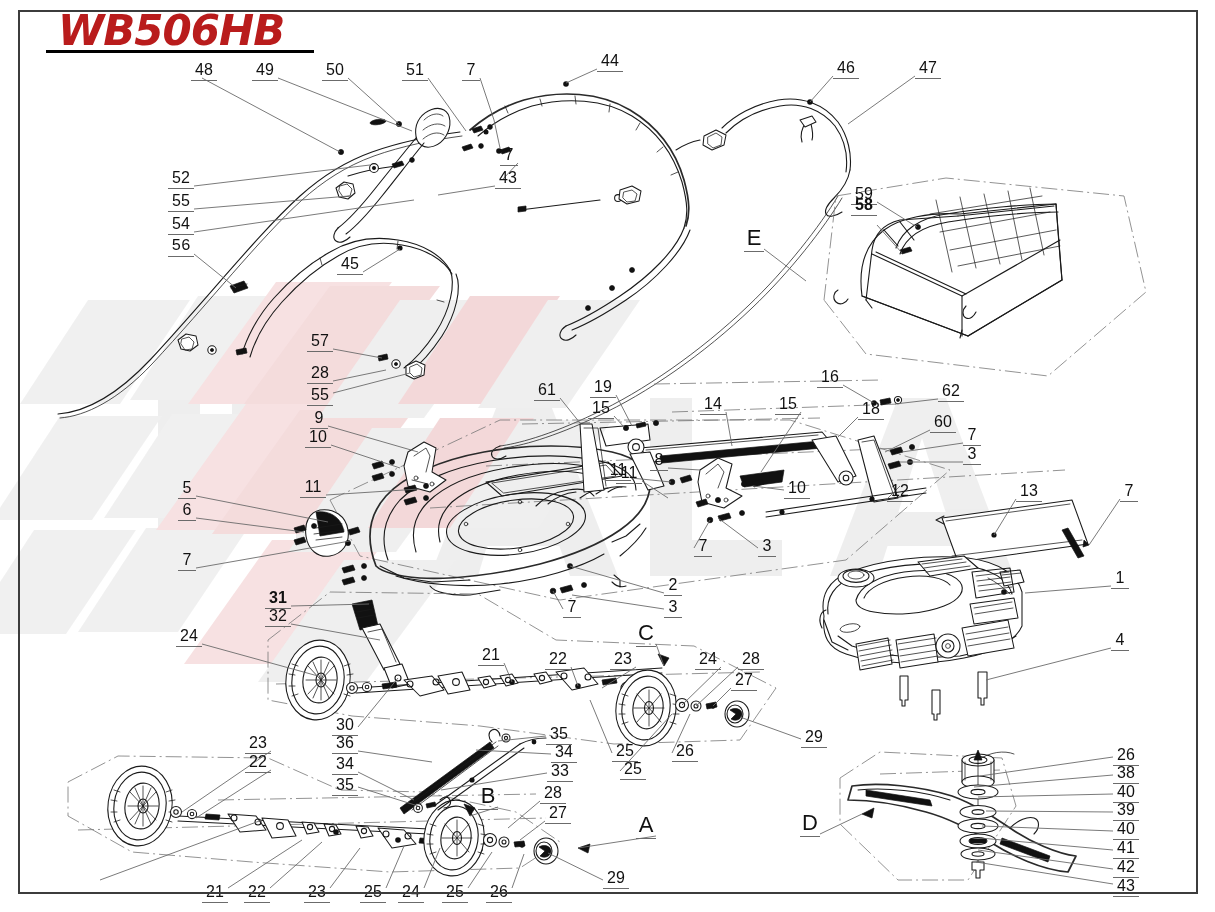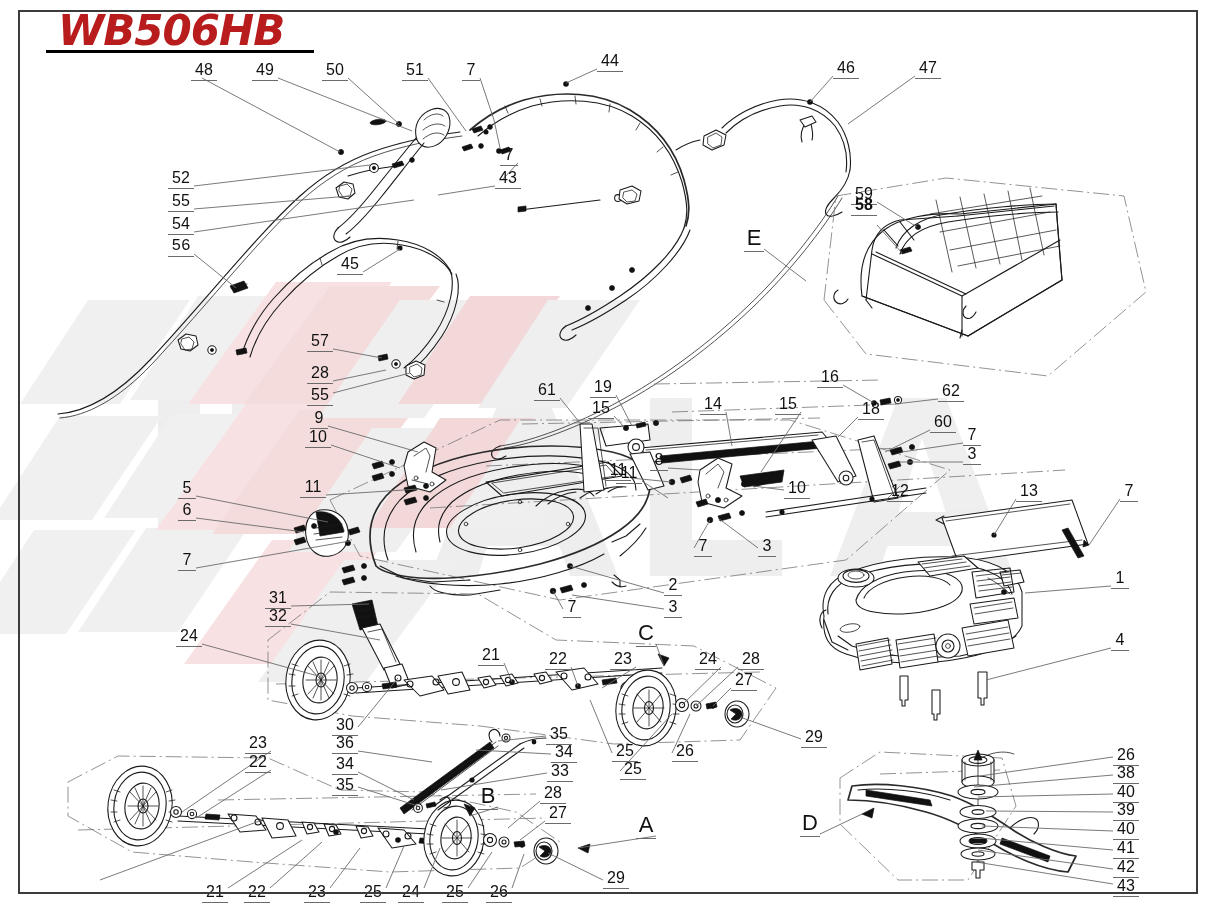--- a/index.html
+++ b/index.html
@@ -982,21 +982,21 @@
       <div class="callout" style="left: 178px; top: 502px; width: 18px;">6</div>
       <div class="callout" style="left: 178px; top: 552px; width: 18px;">7</div>
       <div class="callout" style="left: 664px; top: 577px; width: 18px;">2</div>
       <div class="callout" style="left: 563px; top: 599px; width: 18px;">7</div>
       <div class="callout" style="left: 664px; top: 599px; width: 18px;">3</div>
       <div class="callout" style="left: 694px; top: 538px; width: 18px;">7</div>
       <div class="callout" style="left: 758px; top: 538px; width: 18px;">3</div>
       <div class="callout" style="left: 616px; top: 465px; width: 26px;">11</div>
       <div class="callout" style="left: 1111px; top: 570px; width: 18px;">1</div>
       <div class="callout" style="left: 1111px; top: 632px; width: 18px;">4</div>
-      <div class="callout" style="left: 265px; top: 590px; width: 26px;">31</div>
+      <div class="callout" style="left: 265px; top: 590px; width: 26px; font-weight: bold;">31</div>
       <div class="callout" style="left: 265px; top: 608px; width: 26px;">32</div>
       <div class="callout" style="left: 176px; top: 628px; width: 26px;">24</div>
       <div class="callout" style="left: 332px; top: 717px; width: 26px;">30</div>
       <div class="callout" style="left: 478px; top: 647px; width: 26px;">21</div>
       <div class="callout" style="left: 545px; top: 651px; width: 26px;">22</div>
       <div class="callout" style="left: 610px; top: 651px; width: 26px;">23</div>
       <div class="callout letter" style="left: 636px; top: 622px; width: 20px;">C</div>
       <div class="callout" style="left: 695px; top: 651px; width: 26px;">24</div>
       <div class="callout" style="left: 738px; top: 651px; width: 26px;">28</div>
       <div class="callout" style="left: 731px; top: 672px; width: 26px;">27</div>

